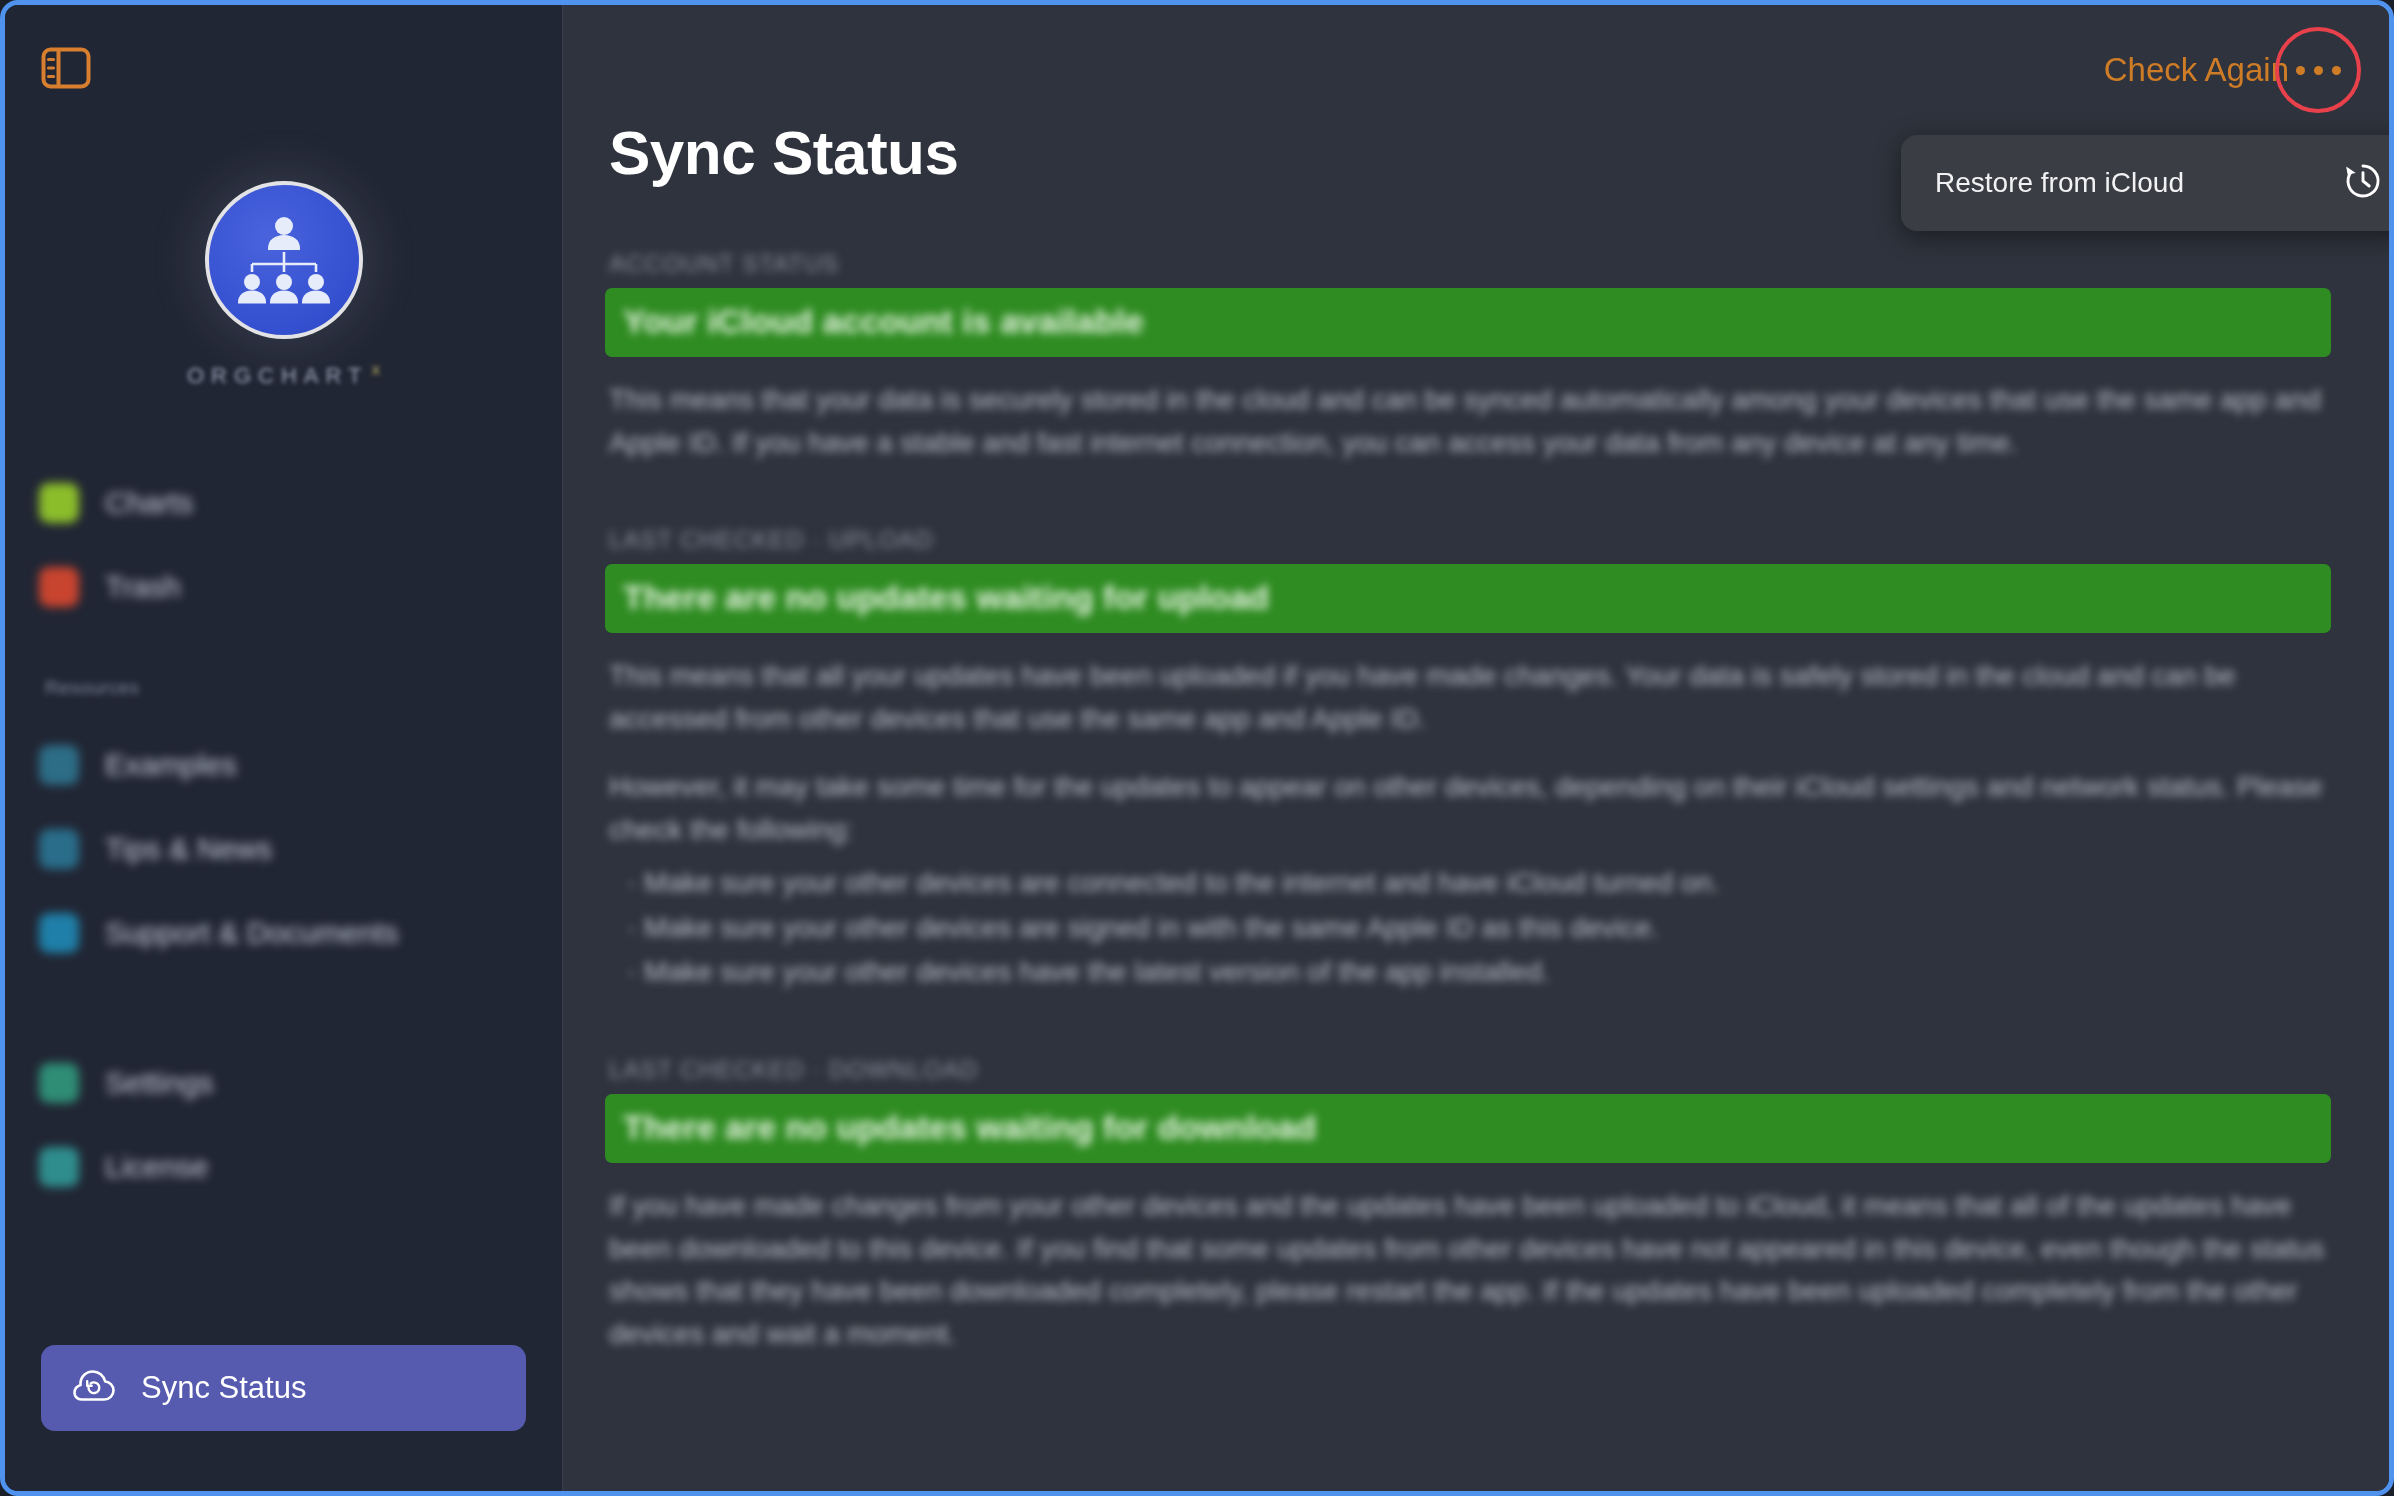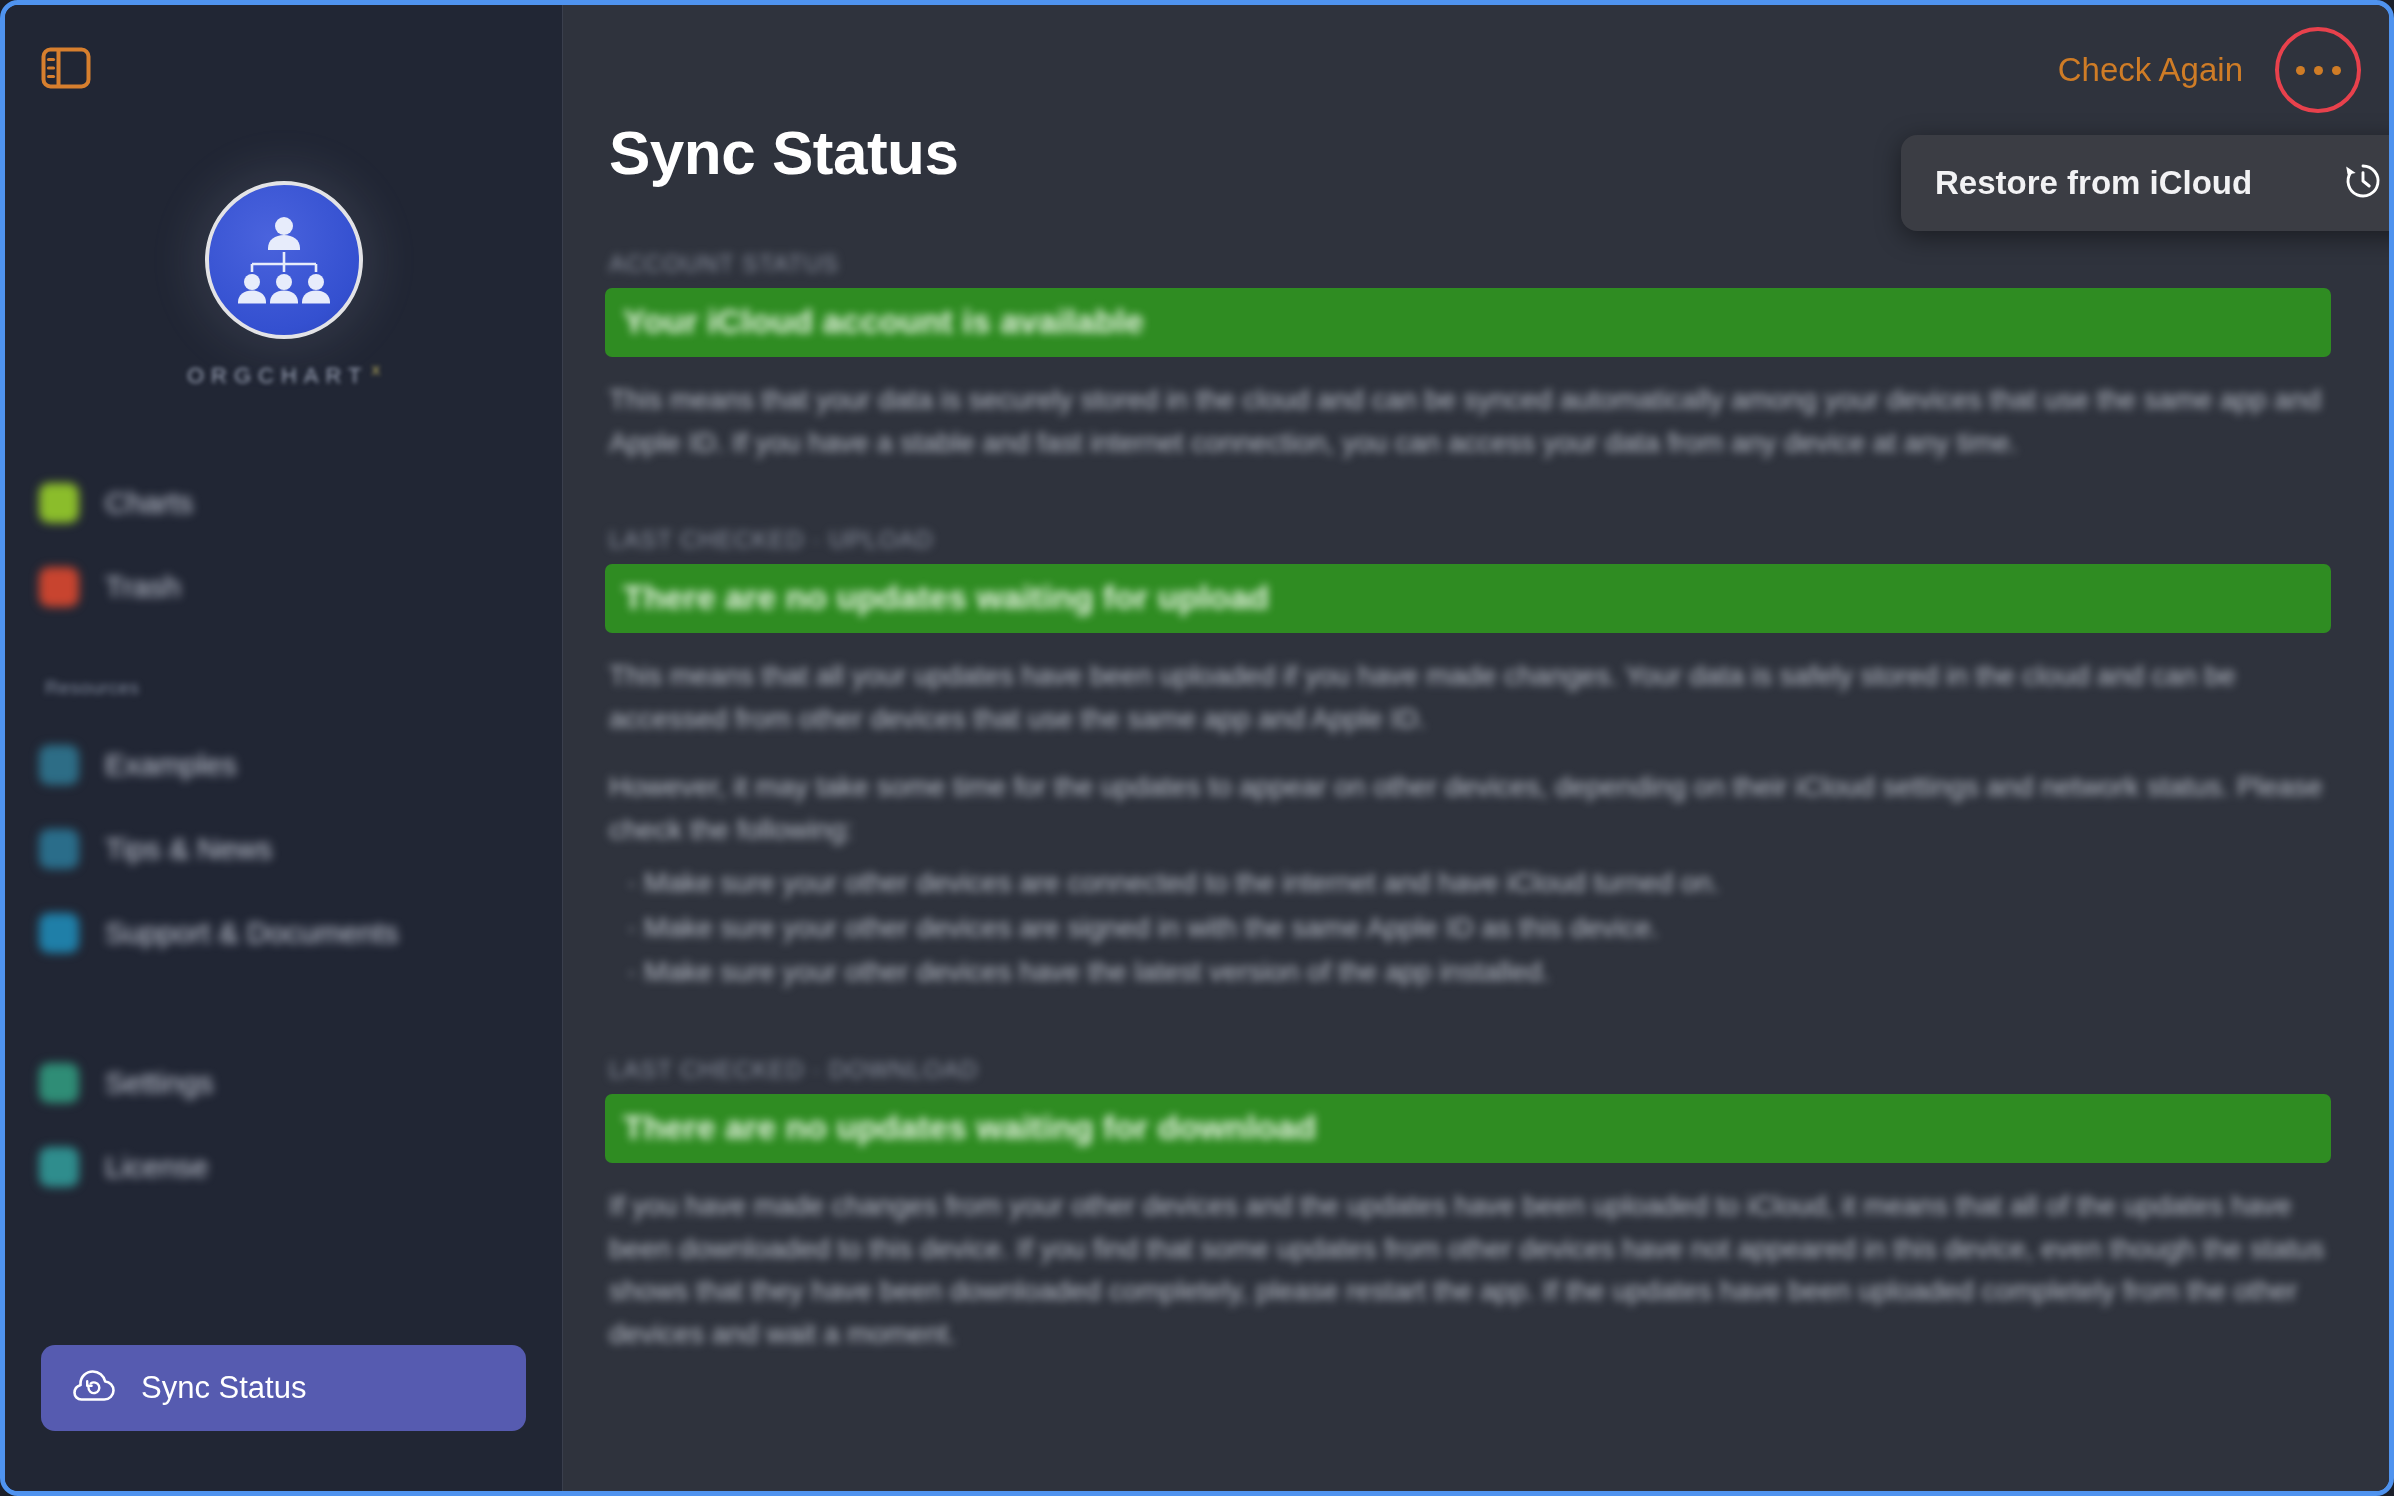--- a/index.html
+++ b/index.html
@@ -145,21 +145,20 @@
     background: #2f333d;
     overflow: hidden;
   }
 
   #main-toolbar {
     height: 130px;
     display: flex;
     align-items: center;
     justify-content: flex-end;
     padding-right: 42px;
-    gap: 46px;
     position: relative;
     z-index: 3;
   }
   #check-again-button {
     color: #cf7c26;
     font-size: 33px;
     cursor: pointer;
     white-space: nowrap;
   }
   #more-options-button {
@@ -200,23 +199,22 @@
   #restore-from-icloud-item {
     display: flex;
     align-items: center;
     justify-content: space-between;
     gap: 60px;
     padding: 24px 36px 24px 34px;
     cursor: pointer;
   }
   #restore-from-icloud-label {
     color: #f2f2f4;
-    font-size: 33px;
+    font-size: 28px;
     white-space: nowrap;
-    font-weight: bold;
   }
 
   
   #main-content {
     padding: 0 58px 0 42px;
     position: relative;
   }
   #page-title {
     font-size: 62px;
     font-weight: bold;

